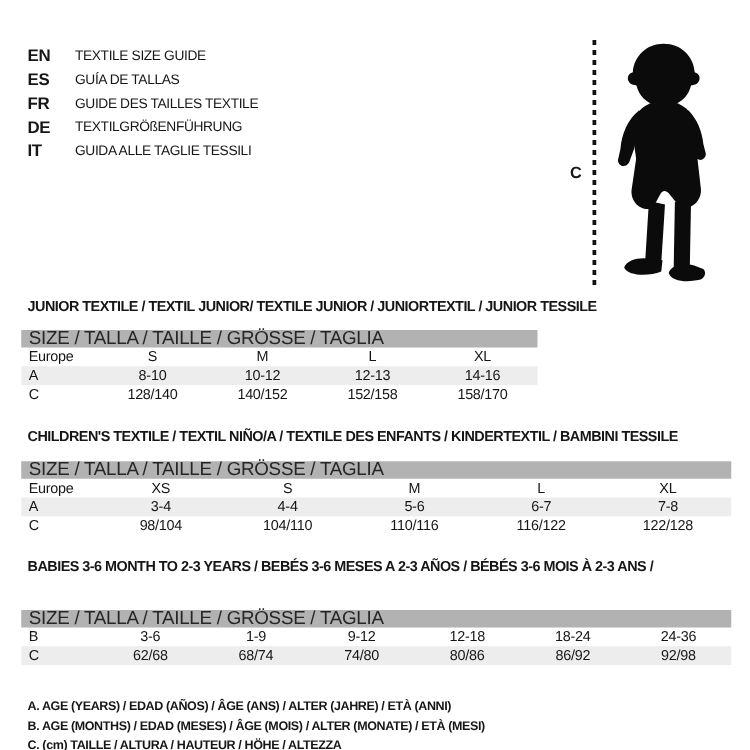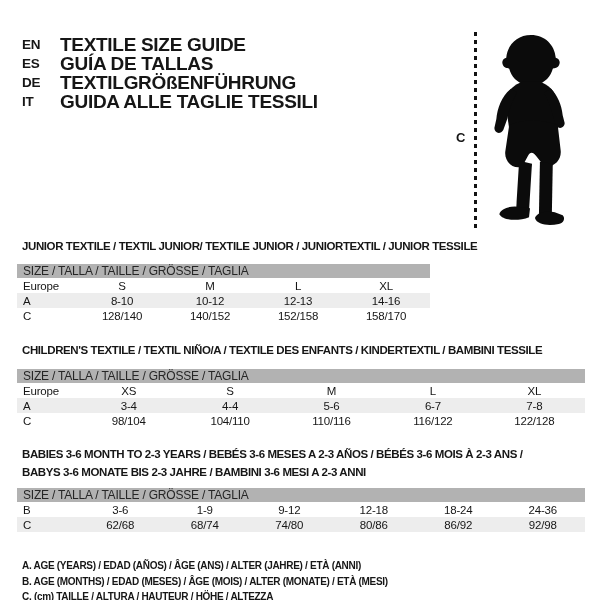--- a/index.html
+++ b/index.html
@@ -5,32 +5,32 @@
   html,body{margin:0;padding:0;background:#ffffff;}
   #canvas{
     position:relative;width:600px;height:600px;background:var(--bg,#ffffff);
     font-family:"Liberation Sans","DejaVu Sans",sans-serif;
     color:var(--txt,#161616);overflow:hidden;margin-top:24px;
   }
   
   .lang-block{position:absolute;left:22px;top:11px;}
   .lang-row{display:flex;height:19px;align-items:center;}
   .lang-code{width:38px;font-size:13.5px;font-weight:700;letter-spacing:-0.3px;}
-  .lang-label{font-size:19px;font-weight:700;letter-spacing:-0.3px;white-space:nowrap;}
+  .lang-label{font-size:11px;font-weight:400;letter-spacing:-0.3px;white-space:nowrap;}
   
   .figure{position:absolute;left:448px;top:6px;width:145px;height:206px;}
   .measure-line{position:absolute;left:26px;top:2px;width:3px;height:199px;
     background:repeating-linear-gradient(to bottom,#121212 0 4px,transparent 4px 8px);}
   .measure-label{position:absolute;left:8px;top:100px;font-size:13px;font-weight:700;}
   .figure svg{position:absolute;left:37px;top:2px;}
   
   .tbl-title{position:absolute;font-size:11.5px;font-weight:700;letter-spacing:-0.4px;white-space:nowrap;}
   .sizetable{position:absolute;left:17px;}
   .thead{height:14px;line-height:14px;background:var(--bar,#b2b2b2);
-    padding-left:6px;font-size:12px;letter-spacing:-0.2px;color:#262626;}
+    padding-left:6px;font-size:15px;letter-spacing:-0.2px;color:#262626;}
   .trow{display:flex;height:15px;align-items:center;font-size:11.5px;letter-spacing:-0.2px;}
   .trow.striped{background:var(--stripe,#ededed);}
   .rlabel{width:55px;padding-left:6px;}
   .cell{flex:1;text-align:center;}
   
   .legend{position:absolute;left:22px;top:536px;}
   .legend-line{height:15.5px;font-size:10px;font-weight:700;letter-spacing:-0.3px;white-space:nowrap;}
 </style>
 </head>
 <body>
@@ -38,20 +38,24 @@
 <div id="canvas" style="--bar: #b2b2b2; --stripe: #ededed; --txt: #161616; --bg: #ffffff;">
 
   <div class="lang-block">
     <div class="lang-row">
       <span class="lang-code">EN</span>
       <span class="lang-label">TEXTILE SIZE GUIDE</span>
     </div>
     <div class="lang-row">
       <span class="lang-code">ES</span>
       <span class="lang-label">GUÍA DE TALLAS</span>
+    </div>
+    <div class="lang-row">
+      <span class="lang-code">FR</span>
+      <span class="lang-label">GUIDE DES TAILLES TEXTILE</span>
     </div>
     <div class="lang-row">
       <span class="lang-code">DE</span>
       <span class="lang-label">TEXTILGRÖßENFÜHRUNG</span>
     </div>
     <div class="lang-row">
       <span class="lang-code">IT</span>
       <span class="lang-label">GUIDA ALLE TAGLIE TESSILI</span>
     </div>
   </div>
@@ -127,21 +131,20 @@
           <span class="cell">98/104</span>
           <span class="cell">104/110</span>
           <span class="cell">110/116</span>
           <span class="cell">116/122</span>
           <span class="cell">122/128</span>
         </div>
       </div>
   </div>
 
   <h2 class="tbl-title" style="left:22px;top:424px;margin:0;">BABIES 3-6 MONTH TO 2-3 YEARS / BEBÉS 3-6 MESES A 2-3 AÑOS / BÉBÉS 3-6 MOIS À 2-3 ANS /</h2>
-  <h2 class="tbl-title" style="left:22px;top:442px;margin:0;">BABYS 3-6 MONATE BIS 2-3 JAHRE / BAMBINI 3-6 MESI A 2-3 ANNI</h2>
   <div class="sizetable" style="top:464px;width:568px;">
     <div class="thead">SIZE / TALLA / TAILLE / GRÖSSE / TAGLIA</div>
     <div class="tbody">
         <div class="trow">
           <span class="rlabel">B</span>
           <span class="cell">3-6</span>
           <span class="cell">1-9</span>
           <span class="cell">9-12</span>
           <span class="cell">12-18</span>
           <span class="cell">18-24</span>

